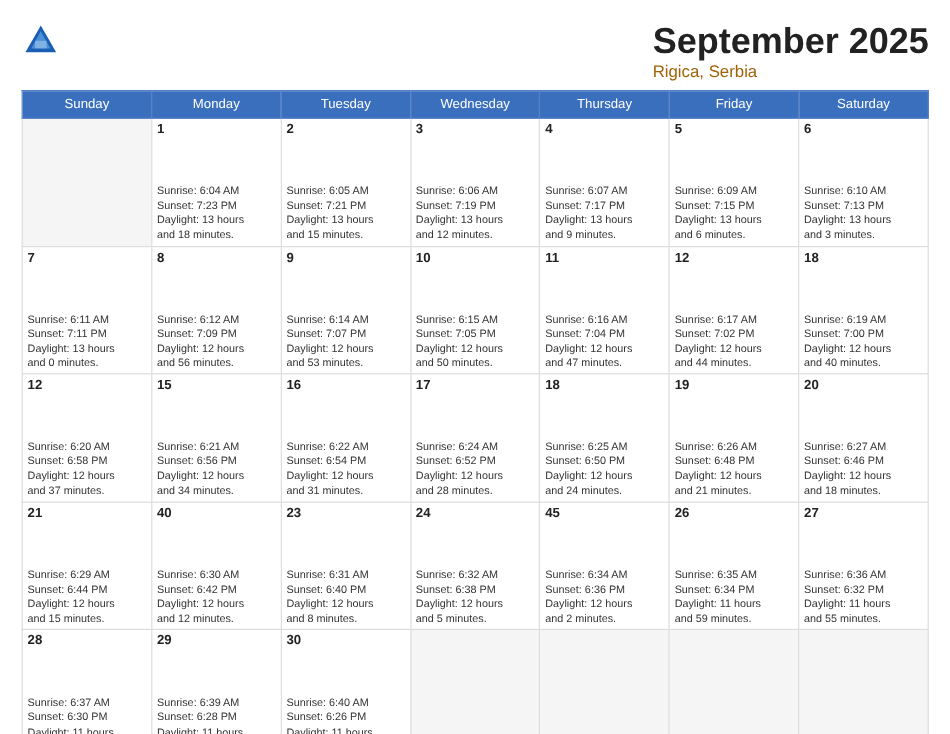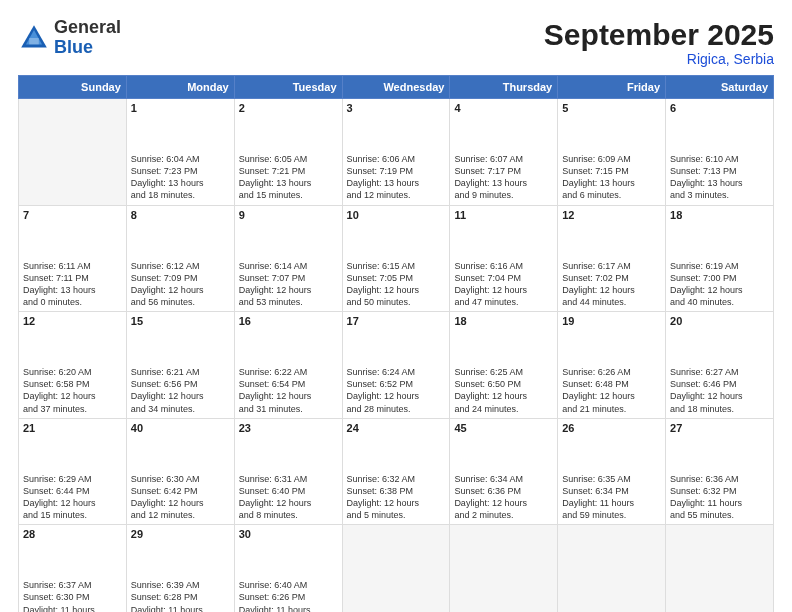--- a/index.html
+++ b/index.html
@@ -33,47 +33,47 @@
       font-weight: bold;
       line-height: 1.1;
     }
     .logo-general { color: #333; }
     .logo-blue { color: #1a5fb4; }
     .logo-icon {
       width: 32px;
       height: 32px;
     }
     .title-block {
-      text-align: right;
+      text-align: left;
     }
     .month-title {
       font-size: 30px;
       font-weight: bold;
       color: #222;
       line-height: 1.1;
     }
     .subtitle {
       font-size: 14px;
-      color: #1d4ed8;
+      color: #a16207;
     }
     .calendar {
       flex: 1;
       border: 1px solid #ccc;
       border-collapse: collapse;
       width: 100%;
       table-layout: fixed;
       font-size: 10px;
     }
     .calendar th {
       background: #3a6fbd;
       color: #fff;
-      text-align: right;
+      text-align: center;
       padding: 5px 5px;
       font-size: 11px;
-      font-weight: bold;
+      font-weight: normal;
       border: 1px solid #5580c8;
     }
     .calendar td {
       border: 1px solid #ddd;
       vertical-align: top;
       padding: 3px 4px;
       height: 80px;
       background: #fff;
     }
     .calendar td.empty {
@@ -96,24 +96,20 @@
 <body>
 
 <div class="page">
   <div class="header">
     <div class="logo">
       <svg class="logo-icon" viewBox="0 0 40 40">
         <polygon points="20,4 36,32 4,32" fill="#1a5fb4"></polygon>
         <polygon points="20,10 30,28 10,28" fill="#4a90d9"></polygon>
         <rect x="14" y="20" width="12" height="8" fill="#fff" opacity="0.3"></rect>
       </svg>
-      <div class="logo-text">
-        <span class="logo-general">General</span><br>
-        <span class="logo-blue">Blue</span>
-      </div>
     </div>
     <div class="title-block">
       <div class="month-title">September 2025</div>
       <div class="subtitle">Rigica, Serbia</div>
     </div>
   </div>
 
   <table class="calendar">
     <thead>
       <tr>

